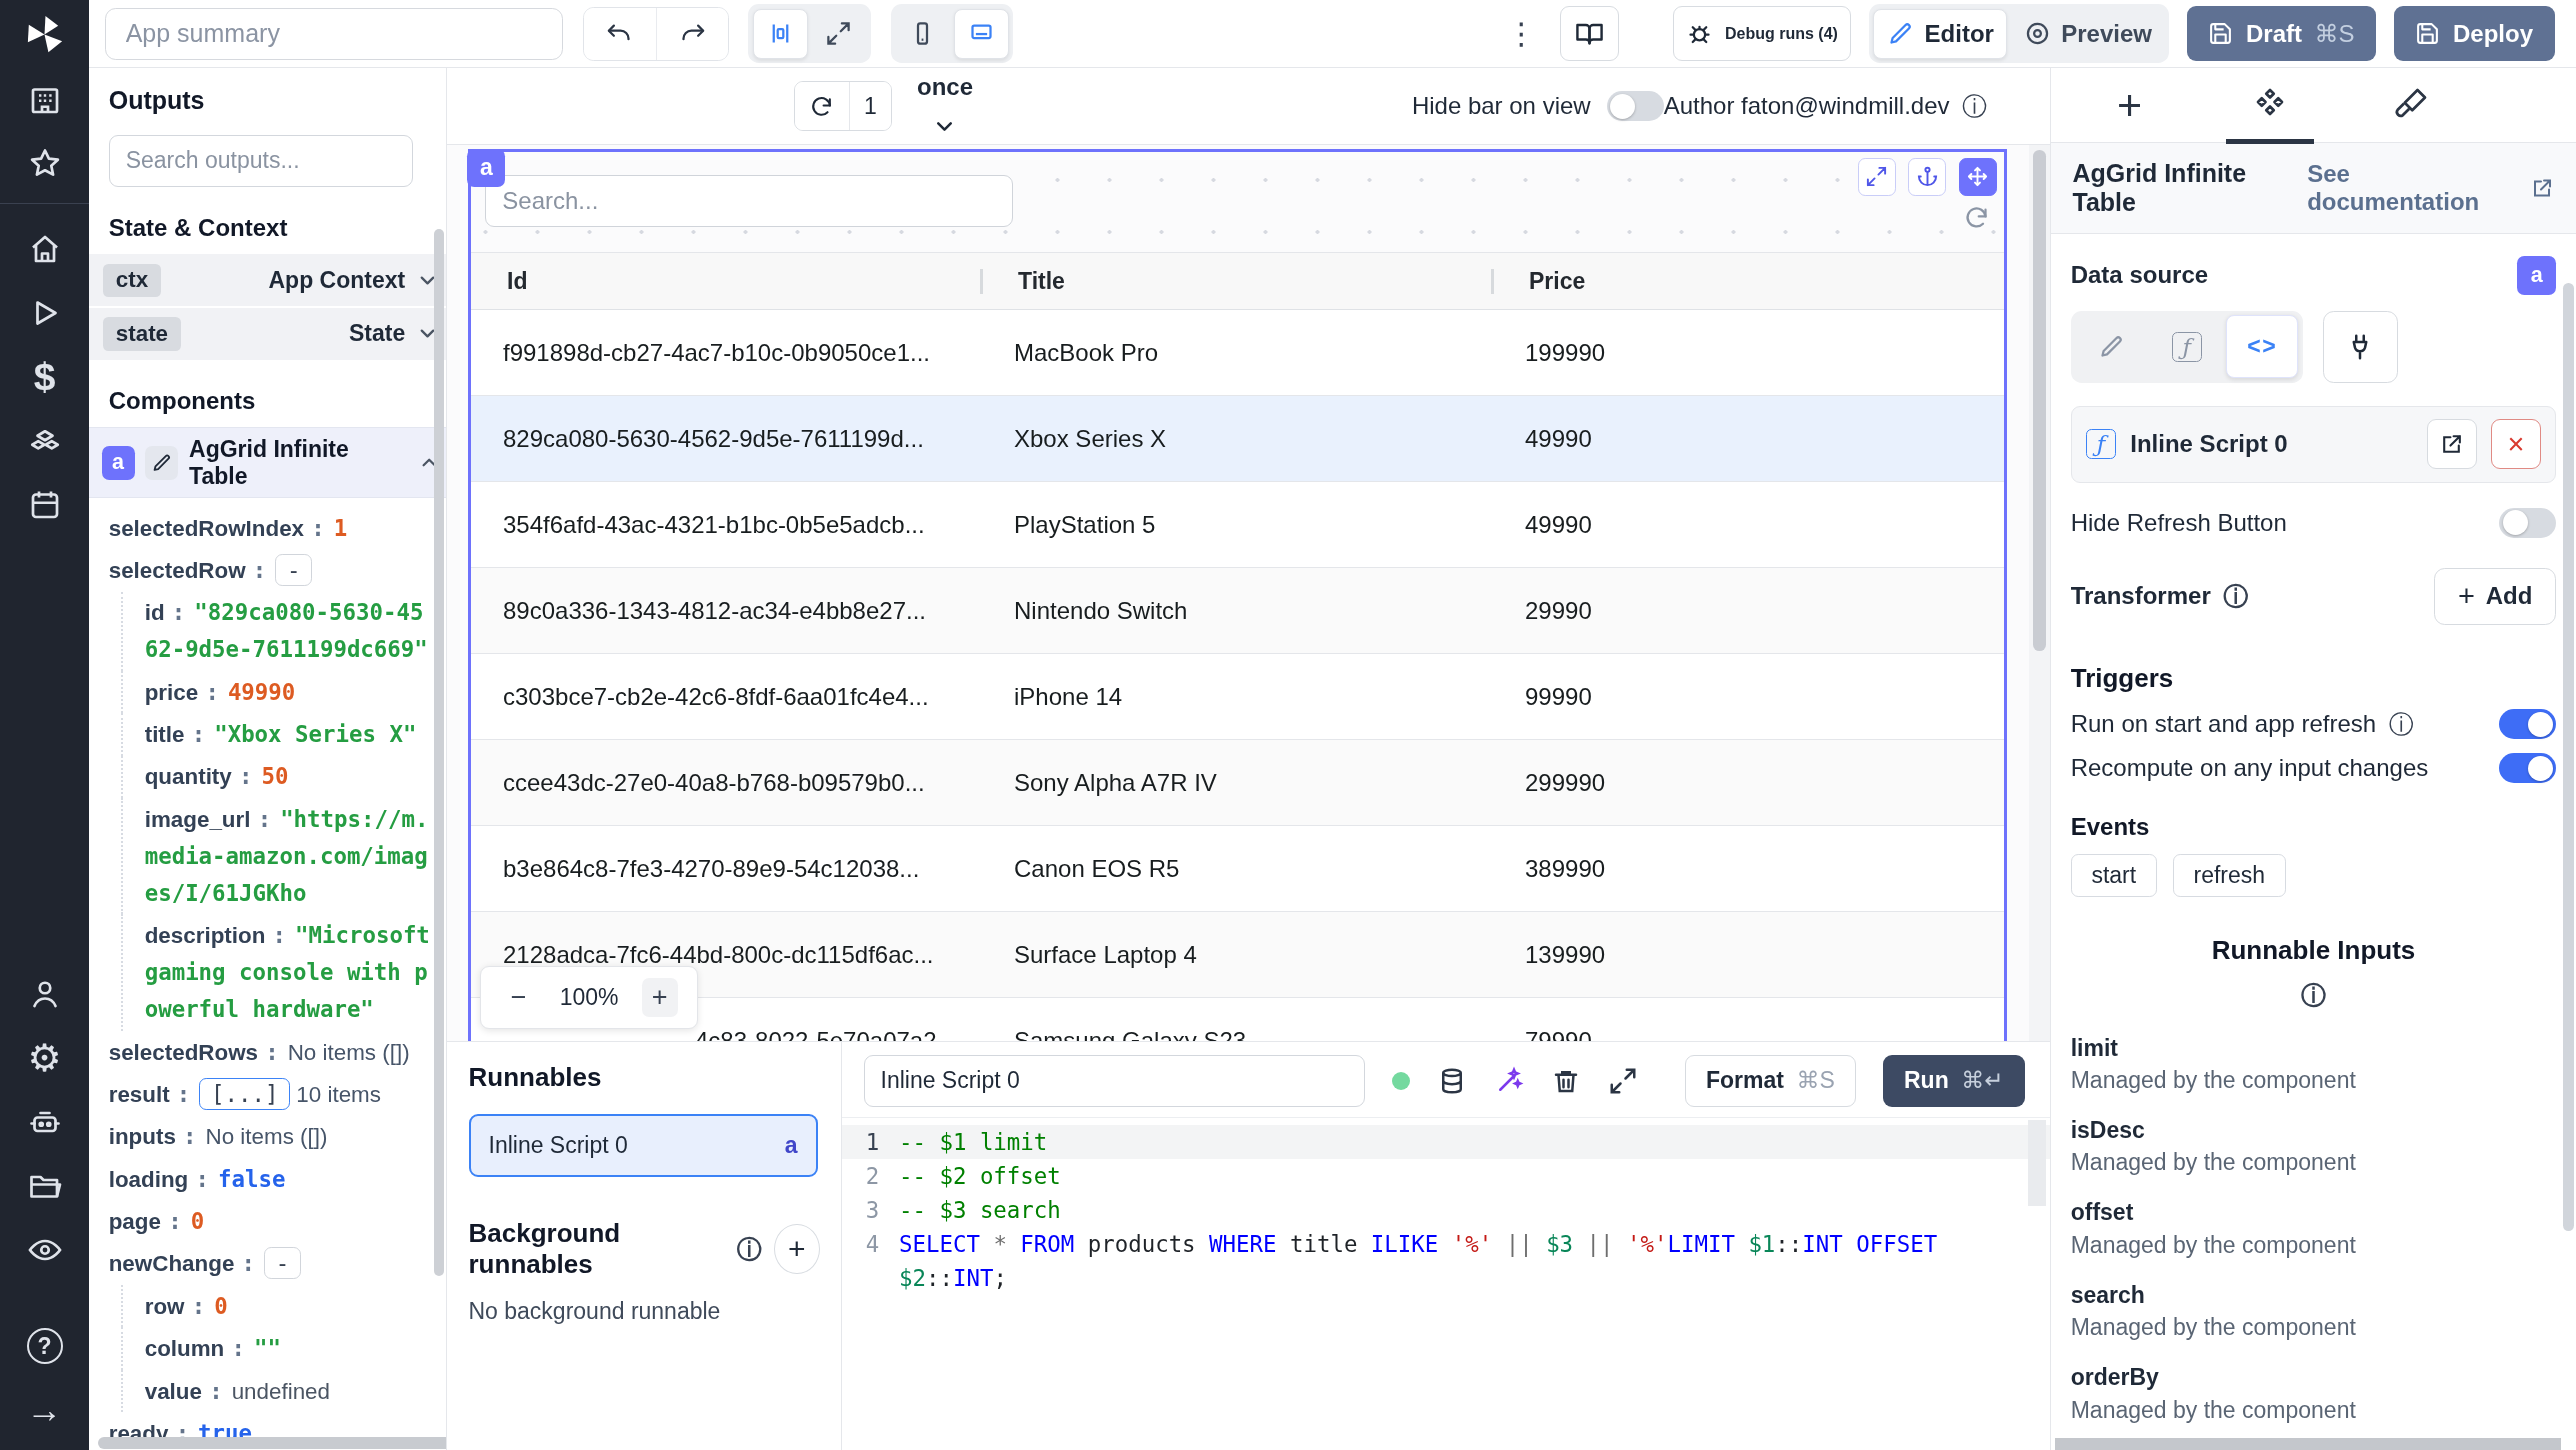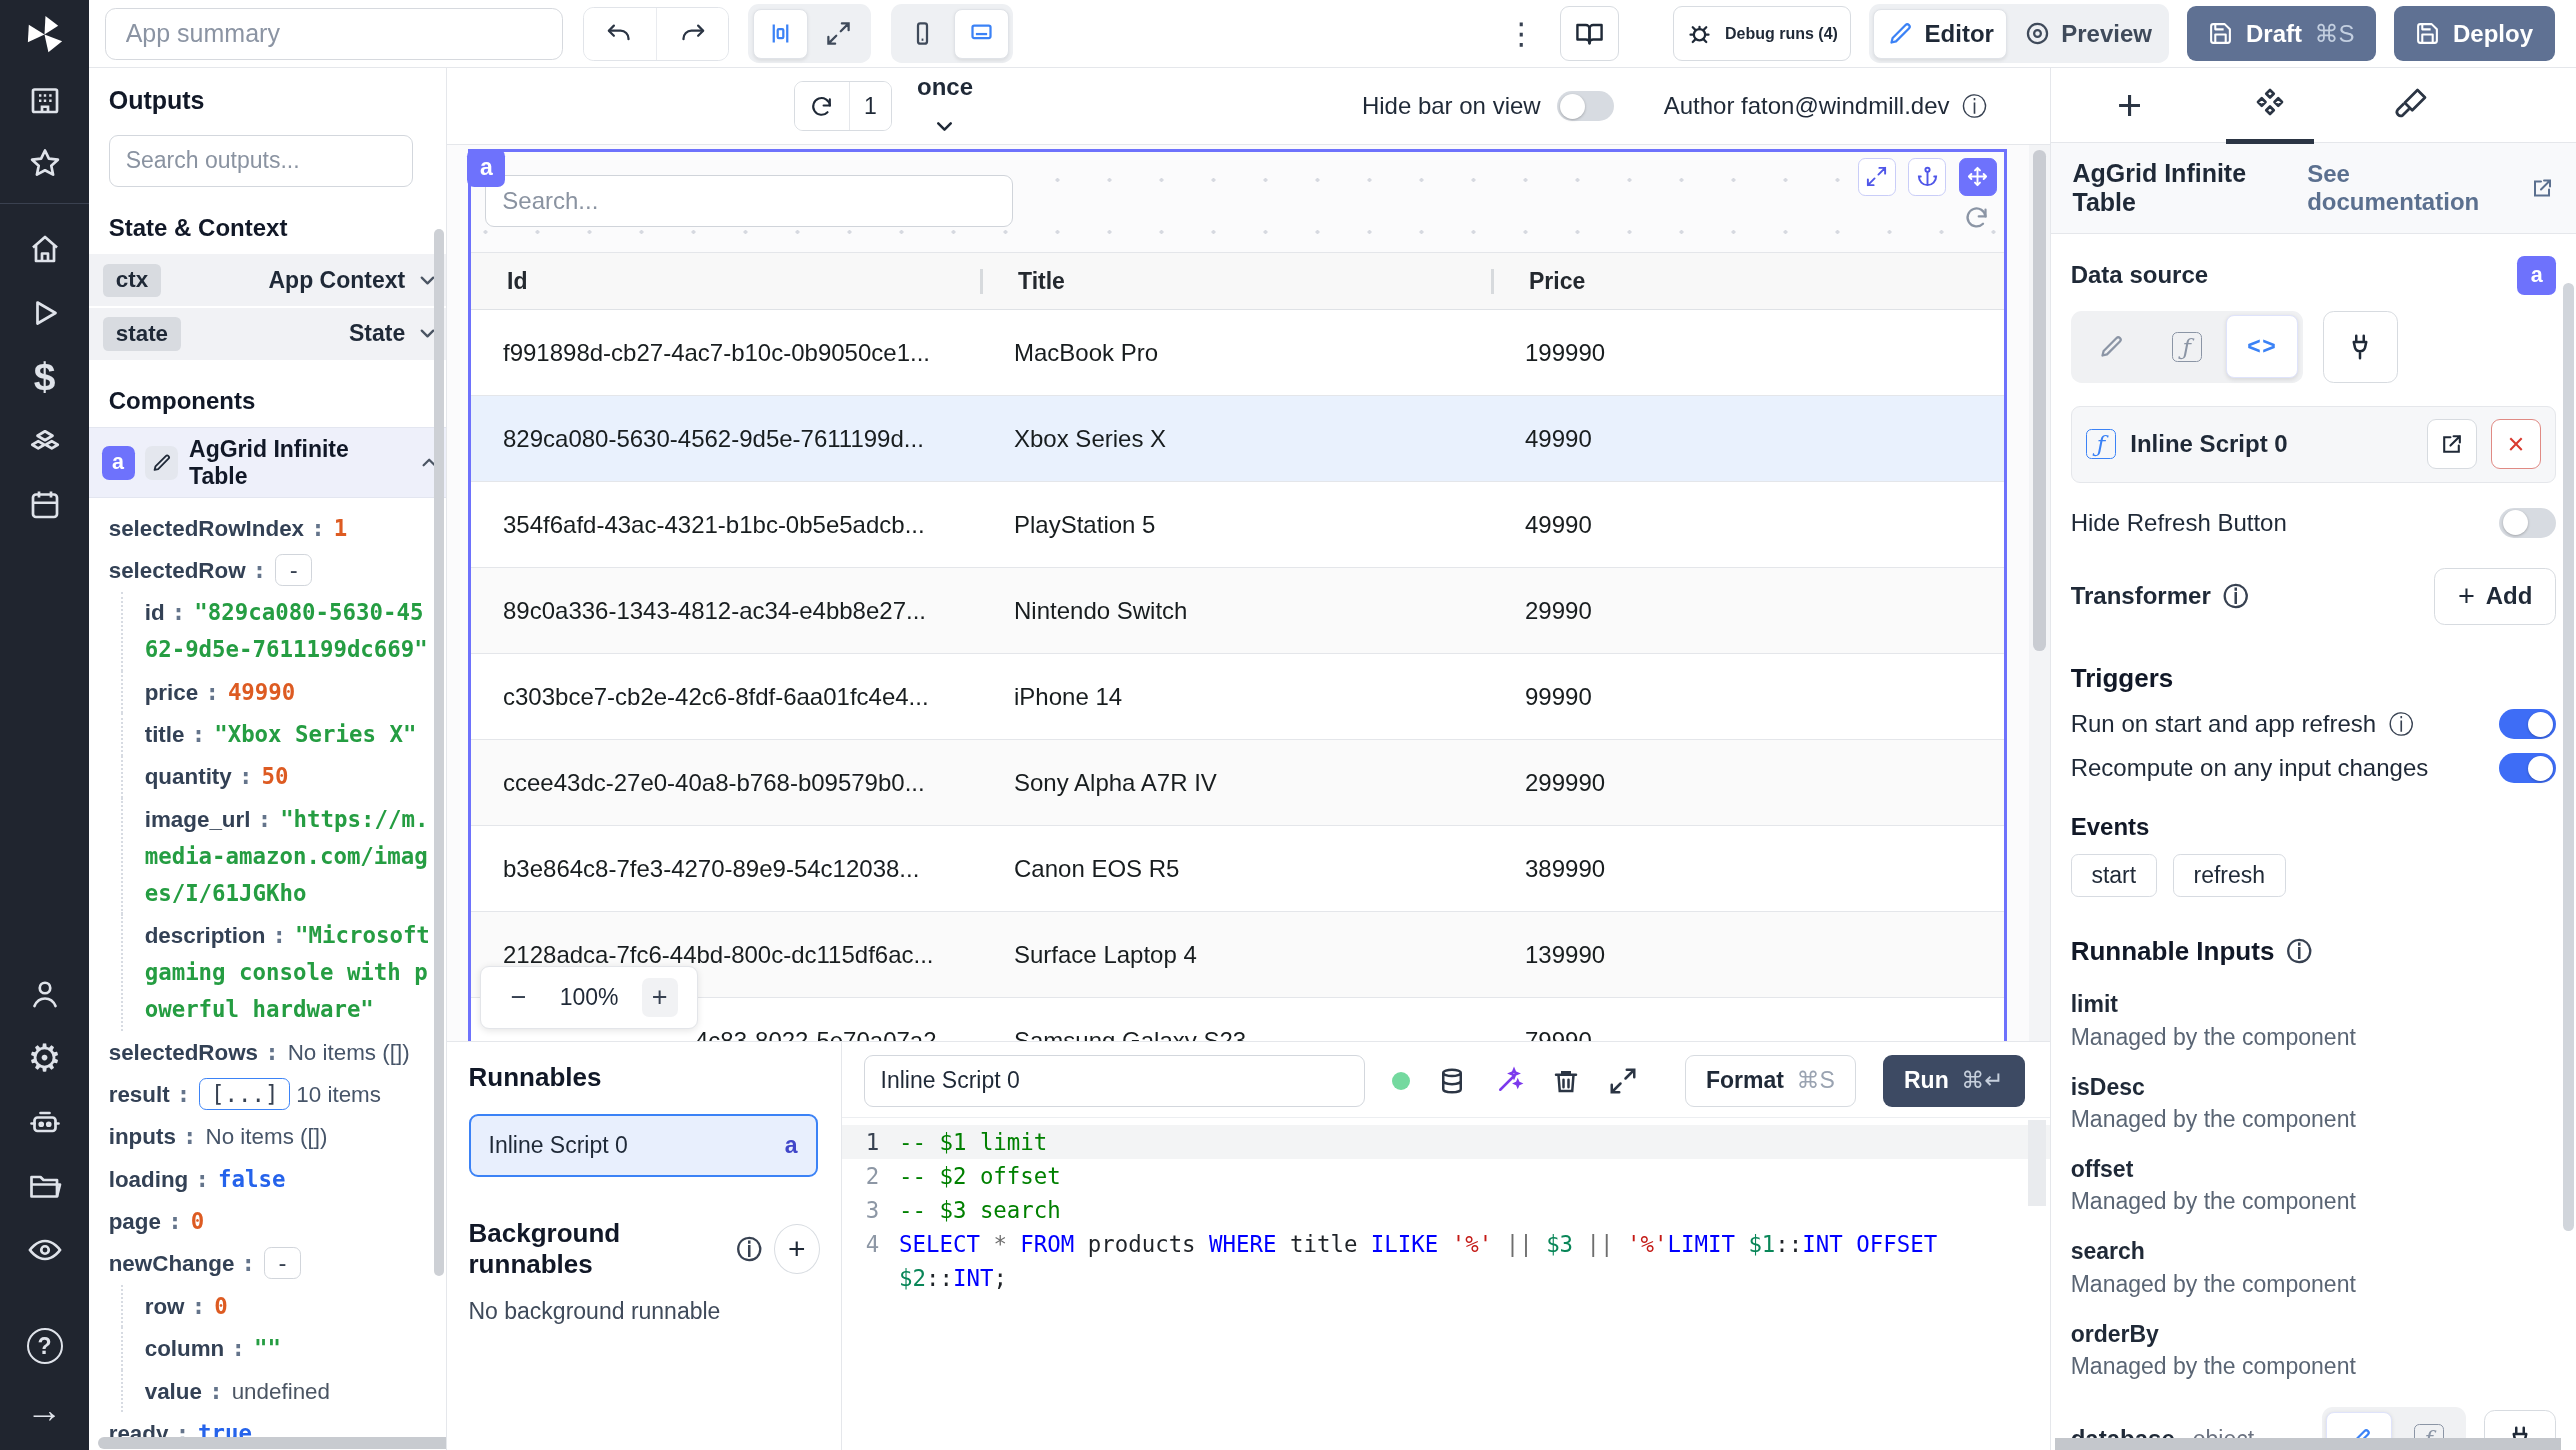--- a/index.html
+++ b/index.html
@@ -82,21 +82,21 @@
 
   
   .center { flex:1; display:flex; flex-direction:column; min-width:0; }
   .canvas-toolbar { height:77px; display:flex; align-items:center; padding:0 63px 0 347px; gap:25px; border-bottom:1.8px solid #e5e7eb; background:#fff; }
   .refresh-group { display:flex; align-items:center; border:1.8px solid #d8dce1; border-radius:9px; overflow:hidden; height:50px; }
   .refresh-group .cell { padding:0 14.3px; height:100%; display:flex; align-items:center; justify-content:center; font-size:23px; color:#1f2937; background:#fff; }
   .refresh-group .cell + .cell { border-left:1.8px solid #e5e7eb; }
   .refresh-group svg { width:25px; height:25px; color:#1f2937; }
   .once { display:flex; align-items:center; gap:12.5px; font-size:24px; font-weight:bold; color:#1f2937; cursor:pointer;flex-direction:column; }
   .once svg { width:25px; height:25px; }
-  .ct-right { margin-left:auto; display:flex; align-items:center; gap:50px; }
+  .ct-right { margin-left:auto; display:flex; align-items:center; }
   .hide-bar { display:flex; align-items:center; gap:16px; font-size:24px; color:#1f2937; }
   .toggle { width:57px; height:30px; border-radius:15px; background:#d7dbe1; position:relative; cursor:pointer; flex-shrink:0; }
   .toggle .knob { position:absolute; top:2.7px; left:3.6px; width:25px; height:25px; border-radius:50%; background:#fff; box-shadow:0 0.9px 2.7px rgba(0,0,0,.25); }
   .toggle.on { background:var(--toggle-on); }
   .toggle.on .knob { left:auto; right:3.6px; }
   .author { display:flex; align-items:center; gap:12.5px; font-size:24px; color:#1f2937; }
   .info-i { font-size:25px; color:#374151; }
 
   .canvas { position:relative; flex:1; background:#fbfbfc; overflow:hidden;
     background-image:radial-gradient(circle, #d6d9e0 2.1px, transparent 2.1px); background-size:52px 52px; background-position:12.5px 9px; }
@@ -770,21 +770,21 @@
             <span class="t-label">Recompute on any input changes</span>
             <span class="toggle on">
                 <span class="knob"></span>
               </span>
           </div>
           <div class="events-h">Events</div>
           <div class="chips" id="events-chips">
               <span class="event-chip">start</span>
               <span class="event-chip">refresh</span>
             </div>
-          <div class="rp-h2" style="display:flex;align-items:center;gap:12.5px;">
+          <div class="rp-h2" style="display:flex;align-items:center;gap:12.5px;flex-direction:column;">
             <span>Runnable Inputs</span>
             <span class="info-i">ⓘ</span>
           </div>
           <div id="runnable-inputs">
               <div class="ri-block">
                 <div class="ri-name">limit</div>
                 <div class="ri-desc">Managed by the component</div>
               </div>
               <div class="ri-block">
                 <div class="ri-name">isDesc</div>

